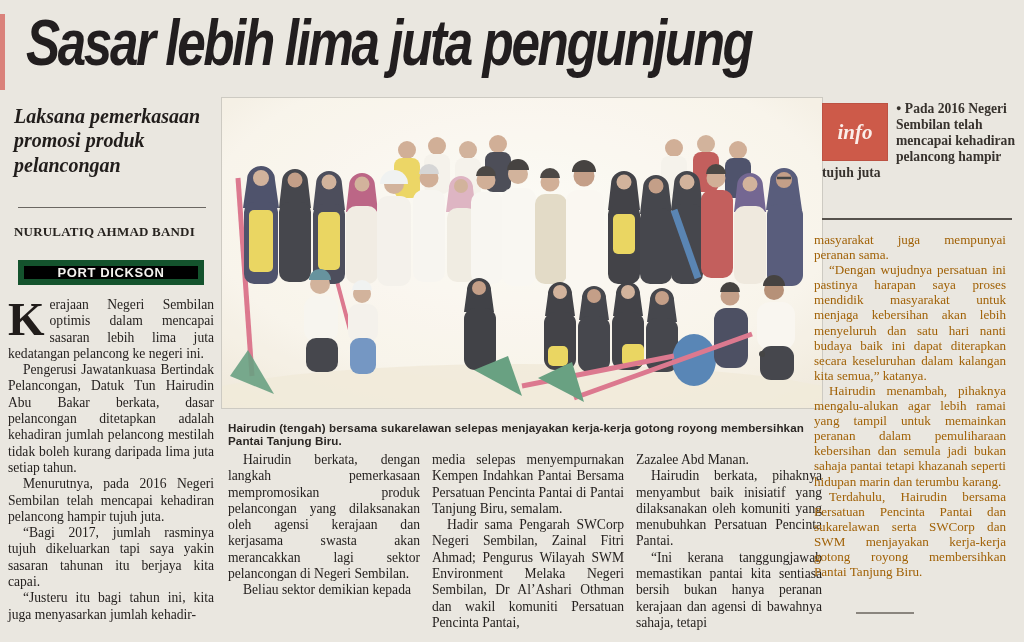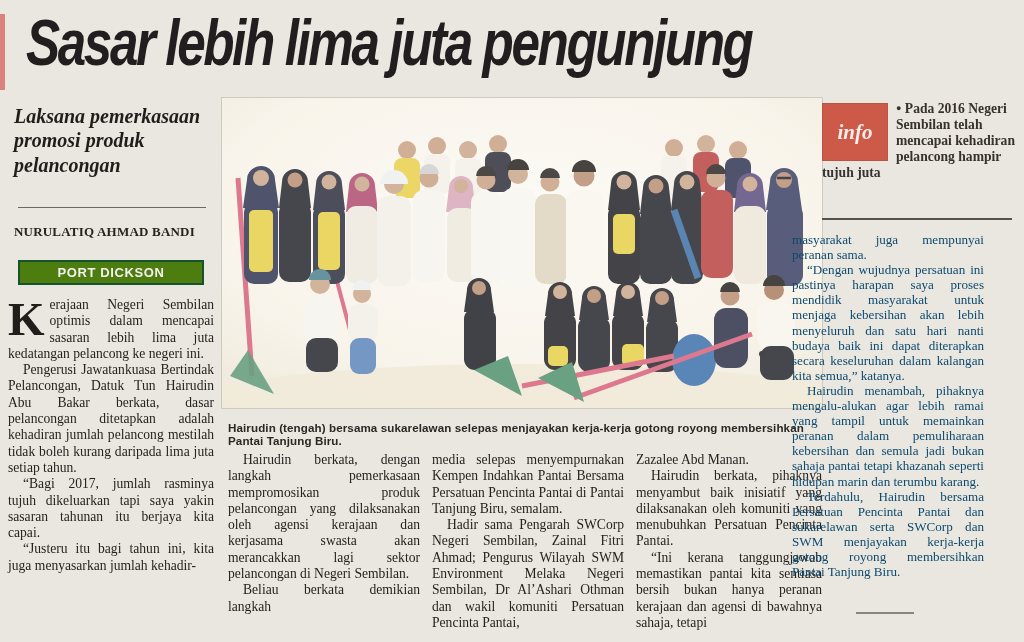--- a/index.html
+++ b/index.html
@@ -13,21 +13,21 @@
   .edge-mark{position:absolute;left:0;top:14px;width:5px;height:76px;background:#d4605a;opacity:.75;}
 
   
   .subtitle{position:absolute;left:14px;top:104px;width:196px;text-align:left;
     font-style:italic;font-weight:bold;font-size:20px;line-height:1.22;color:#211d1b;}
   .rule-1{position:absolute;left:18px;top:207px;width:188px;height:1px;background:#6b6762;}
   .byline{position:absolute;left:14px;top:224px;width:196px;text-align:left;
     font-weight:bold;font-size:13px;letter-spacing:.2px;color:#27231f;
     font-family:"Liberation Serif", serif;}
   .loc-tag{position:absolute;left:18px;top:260px;width:186px;height:25px;
-    background:#4d7c0f;border:2px solid #14532d;box-sizing:border-box;
+    background:#000000;border:6px solid #14532d;box-sizing:border-box;
     display:flex;align-items:center;justify-content:center;
     font-family:"Liberation Sans", sans-serif;font-weight:bold;font-size:13px;
     letter-spacing:.6px;color:#f4f2ee;}
   .col{position:absolute;font-size:13.6px;line-height:16.3px;text-align:justify;}
   .col p{margin:0 0 0 0;text-indent:15px;}
   .col p.noindent{text-indent:0;}
   #col1{left:8px;top:297px;width:206px;}
   .dropcap{float:left;font-weight:bold;font-size:47px;line-height:40px;
     padding:2px 5px 0 0;font-family:"Liberation Serif", serif;color:#211d1b;}
 
@@ -44,40 +44,41 @@
   #col4{left:636px;top:452px;width:186px;}
 
   
   .infobox{position:absolute;left:822px;top:100px;width:193px;
     font-weight:bold;font-size:13.6px;line-height:16px;color:#37322d;}
   .info-badge{float:left;width:66px;height:58px;background:#cd5a49;
     display:flex;align-items:center;justify-content:center;margin:3px 8px 2px 0;
     font-style:italic;font-weight:bold;font-size:21px;color:#fbeee9;
     font-family:"Liberation Serif", serif;box-shadow:inset 0 0 0 1px rgba(0,0,0,.08);}
   .rule-2{position:absolute;left:822px;top:218px;width:190px;height:2px;background:#55514c;}
-  #col5{left:792px;top:232px;width:192px;font-size:13.1px;line-height:15.1px;color:#0c4a6e;}
+  #col5{left:814px;top:232px;width:192px;font-size:13.1px;line-height:15.1px;color:#a16207;}
   .end-rule{position:absolute;left:856px;top:612px;width:58px;height:2px;background:#8a857e;}
 </style>
 </head>
 <body>
 
 <div id="page">
 
   <div class="edge-mark"></div>
 
   <div class="headline">Sasar lebih lima juta pengunjung</div>
 
   <div class="subtitle">Laksana pemerkasaan promosi produk pelancongan</div>
   <div class="rule-1"></div>
   <div class="byline">NURULATIQ AHMAD BANDI</div>
   <div class="loc-tag">PORT DICKSON</div>
 
   <div class="col" id="col1">
     <p class="noindent"><span class="dropcap">K</span><span>erajaan Negeri Sembilan optimis dalam mencapai sasaran lebih lima juta kedatangan pelancong ke negeri ini.</span></p>
     <p>Pengerusi Jawatankuasa Bertindak Pelancongan, Datuk Tun Hairudin Abu Bakar berkata, dasar pelancongan ditetapkan adalah kehadiran jumlah pelancong mestilah tidak boleh kurang daripada lima juta setiap tahun.</p>
+    <p>Menurutnya, pada 2016 Negeri Sembilan telah mencapai kehadiran pelancong hampir tujuh juta.</p>
     <p>“Bagi 2017, jumlah rasminya tujuh dikeluarkan tapi saya yakin sasaran tahunan itu berjaya kita capai.</p>
     <p>“Justeru itu bagi tahun ini, kita juga menyasarkan jumlah kehadir-</p>
   </div>
 
   <div class="photo">
     <svg width="600" height="310" viewBox="0 0 600 310">
       <defs>
         <radialGradient id="pg" cx="50%" cy="38%" r="80%">
           <stop offset="0%" stop-color="#fcfaf4"></stop>
           <stop offset="65%" stop-color="#f7f2e7"></stop>
@@ -226,21 +227,21 @@
       <polygon points="316,280 362,304 350,264" fill="#4d8f6a"></polygon>
 
       <rect width="600" height="310" fill="#ffffff" opacity="0.16"></rect>
     </svg>
   </div>
 
   <div class="caption">Hairudin (tengah) bersama sukarelawan selepas menjayakan kerja-kerja gotong royong membersihkan Pantai Tanjung Biru.</div>
 
   <div class="col" id="col2">
     <p>Hairudin berkata, dengan langkah pemerkasaan mempromosikan produk pelancongan yang dilaksanakan oleh agensi kerajaan dan kerjasama swasta akan merancakkan lagi sektor pelancongan di Negeri Sembilan.</p>
-    <p>Beliau berkata demikian langkah</p>
+    <p>Beliau sektor demikian kepada</p>
   </div>
 
   <div class="col" id="col3">
     <p class="noindent">media selepas menyempurnakan Kempen Indahkan Pantai Bersama Persatuan Pencinta Pantai di Pantai Tanjung Biru, semalam.</p>
     <p>Hadir sama Pengarah SWCorp Negeri Sembilan, Zainal Fitri Ahmad; Pengurus Wilayah SWM Environment Melaka Negeri Sembilan, Dr Al’Ashari Othman dan wakil komuniti Persatuan Pencinta Pantai,</p>
   </div>
 
   <div class="col" id="col4">
     <p class="noindent">Zazalee Abd Manan.</p>
     <p>Hairudin berkata, pihaknya menyambut baik inisiatif yang dilaksanakan oleh komuniti yang menubuhkan Persatuan Pencinta Pantai.</p>

